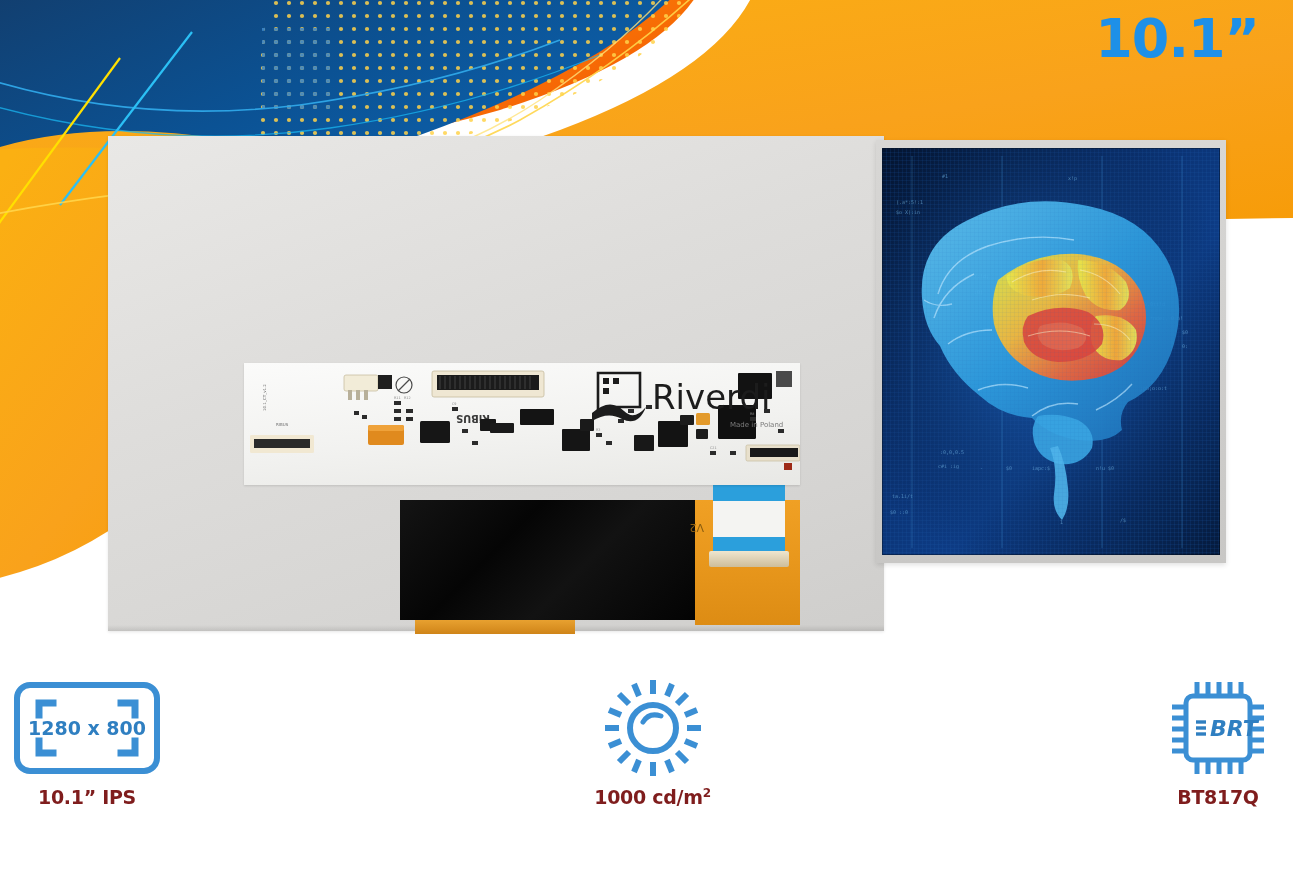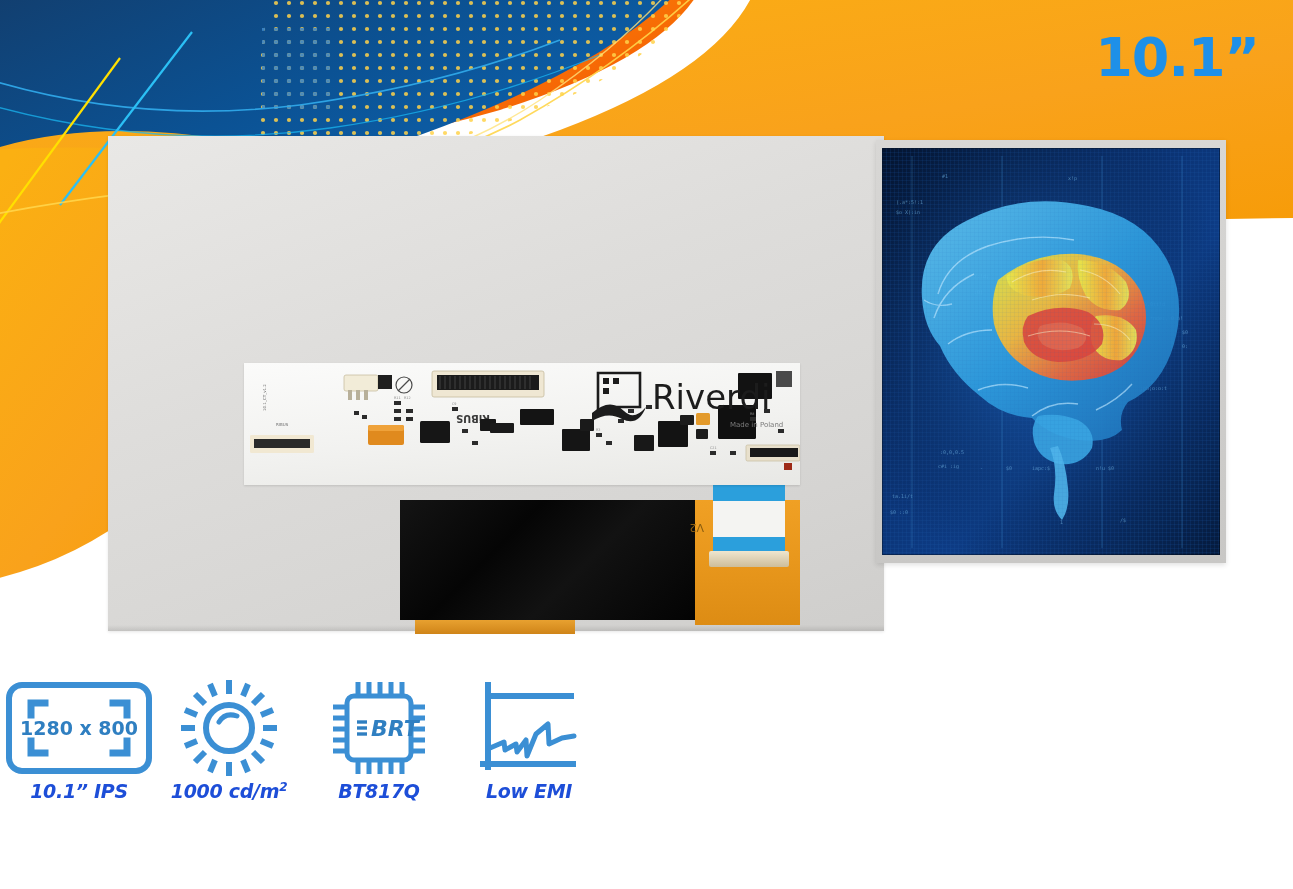--- a/index.html
+++ b/index.html
@@ -6,21 +6,21 @@
   body{width:1293px;height:889px;overflow:hidden;
        font-family:"Liberation Sans", sans-serif;position:relative;}
 
   #stage{position:absolute;inset:0;width:1293px;height:889px;background:#ffffff;overflow:hidden;}
 
   
   .bg-layer{position:absolute;top:0;left:0;width:1293px;height:889px;pointer-events:none;}
 
   
   .size-badge{
-    position:absolute;right:34px;top:31px;
+    position:absolute;right:34px;top:12px;
     font-size:54px;font-weight:bold;color:#1E90E8;
     letter-spacing:-1px;font-family:"DejaVu Sans", sans-serif;
     line-height:1;
   }
 
   
   .panel-back{
     position:absolute;left:108px;top:136px;width:776px;height:495px;
     background:linear-gradient(160deg,#e9e8e6 0%,#dedddb 40%,#d6d5d3 75%,#cfcecc 100%);
     box-shadow:0 1px 3px rgba(0,0,0,.10);
@@ -69,28 +69,28 @@
     position:absolute;left:876px;top:140px;width:350px;height:423px;
     background:linear-gradient(180deg,#d8d7d5,#c8c7c5);
     padding:8px 6px;box-sizing:border-box;
     box-shadow:0 2px 5px rgba(0,0,0,.12);
   }
   .screen{position:relative;width:100%;height:100%;overflow:hidden;background:#03112c;}
   .screen svg{position:absolute;inset:0;}
 
   
   .features{
-    position:absolute;left:4px;right:0;top:676px;height:170px;
-    display:flex;justify-content:flex-start;align-items:flex-start;gap:0px;
+    position:absolute;left:12px;right:0;top:676px;height:170px;
+    display:flex;justify-content:space-between;align-items:flex-start;gap:0px;
   }
   .feature{width:150px;display:flex;flex-direction:column;align-items:center;}
   .feature .ficon{height:104px;display:flex;align-items:center;justify-content:center;}
   .feature .flabel{
-    font-size:19px;font-weight:bold;color:#1d4ed8;
-    font-family:"DejaVu Sans", sans-serif;white-space:nowrap;letter-spacing:-.3px;font-style:italic;
+    margin-top:6px;font-size:19px;font-weight:bold;color:#7f1d1d;
+    font-family:"DejaVu Sans", sans-serif;white-space:nowrap;letter-spacing:-.3px;
   }
   .flabel sup{font-size:12px;vertical-align:super;}
   .res-text{
     font-size:19px;font-weight:bold;fill:#2F7FC1;
     font-family:"DejaVu Sans", sans-serif;
   }
 </style>
 </head>
 <body>
 
@@ -492,28 +492,16 @@
             <line x1="30" y1="46" x2="40" y2="46"></line>
             <line x1="30" y1="52" x2="40" y2="52"></line>
             <line x1="30" y1="58" x2="40" y2="58"></line>
           </g>
           <text x="44" y="60" font-size="22" font-weight="bold" font-style="italic" font-family="DejaVu Sans, sans-serif" fill="#2F7FC1">BRT</text>
         </svg>
       </div>
       <div class="flabel">BT817Q</div>
     </div>
 
-    <div class="feature">
-      <div class="ficon">
-        <svg width="110" height="100" viewBox="0 0 110 100">
-          <line x1="14" y1="4" x2="14" y2="92" stroke="#3B8FD4" stroke-width="6"></line>
-          <line x1="6" y1="86" x2="102" y2="86" stroke="#3B8FD4" stroke-width="6"></line>
-          <line x1="14" y1="18" x2="100" y2="18" stroke="#3B8FD4" stroke-width="6"></line>
-          <path d="M 16,70 L 30,64 L 31,72 L 42,66 L 43,74 L 52,62 L 53,78
-                   L 62,56 L 74,46 L 75,66 L 88,60 L 100,58" fill="none" stroke="#3B8FD4" stroke-width="5" stroke-linejoin="round" stroke-linecap="round"></path>
-        </svg>
-      </div>
-      <div class="flabel">Low EMI</div>
-    </div>
 
   </div>
 
 </div>
 
 </body></html>

